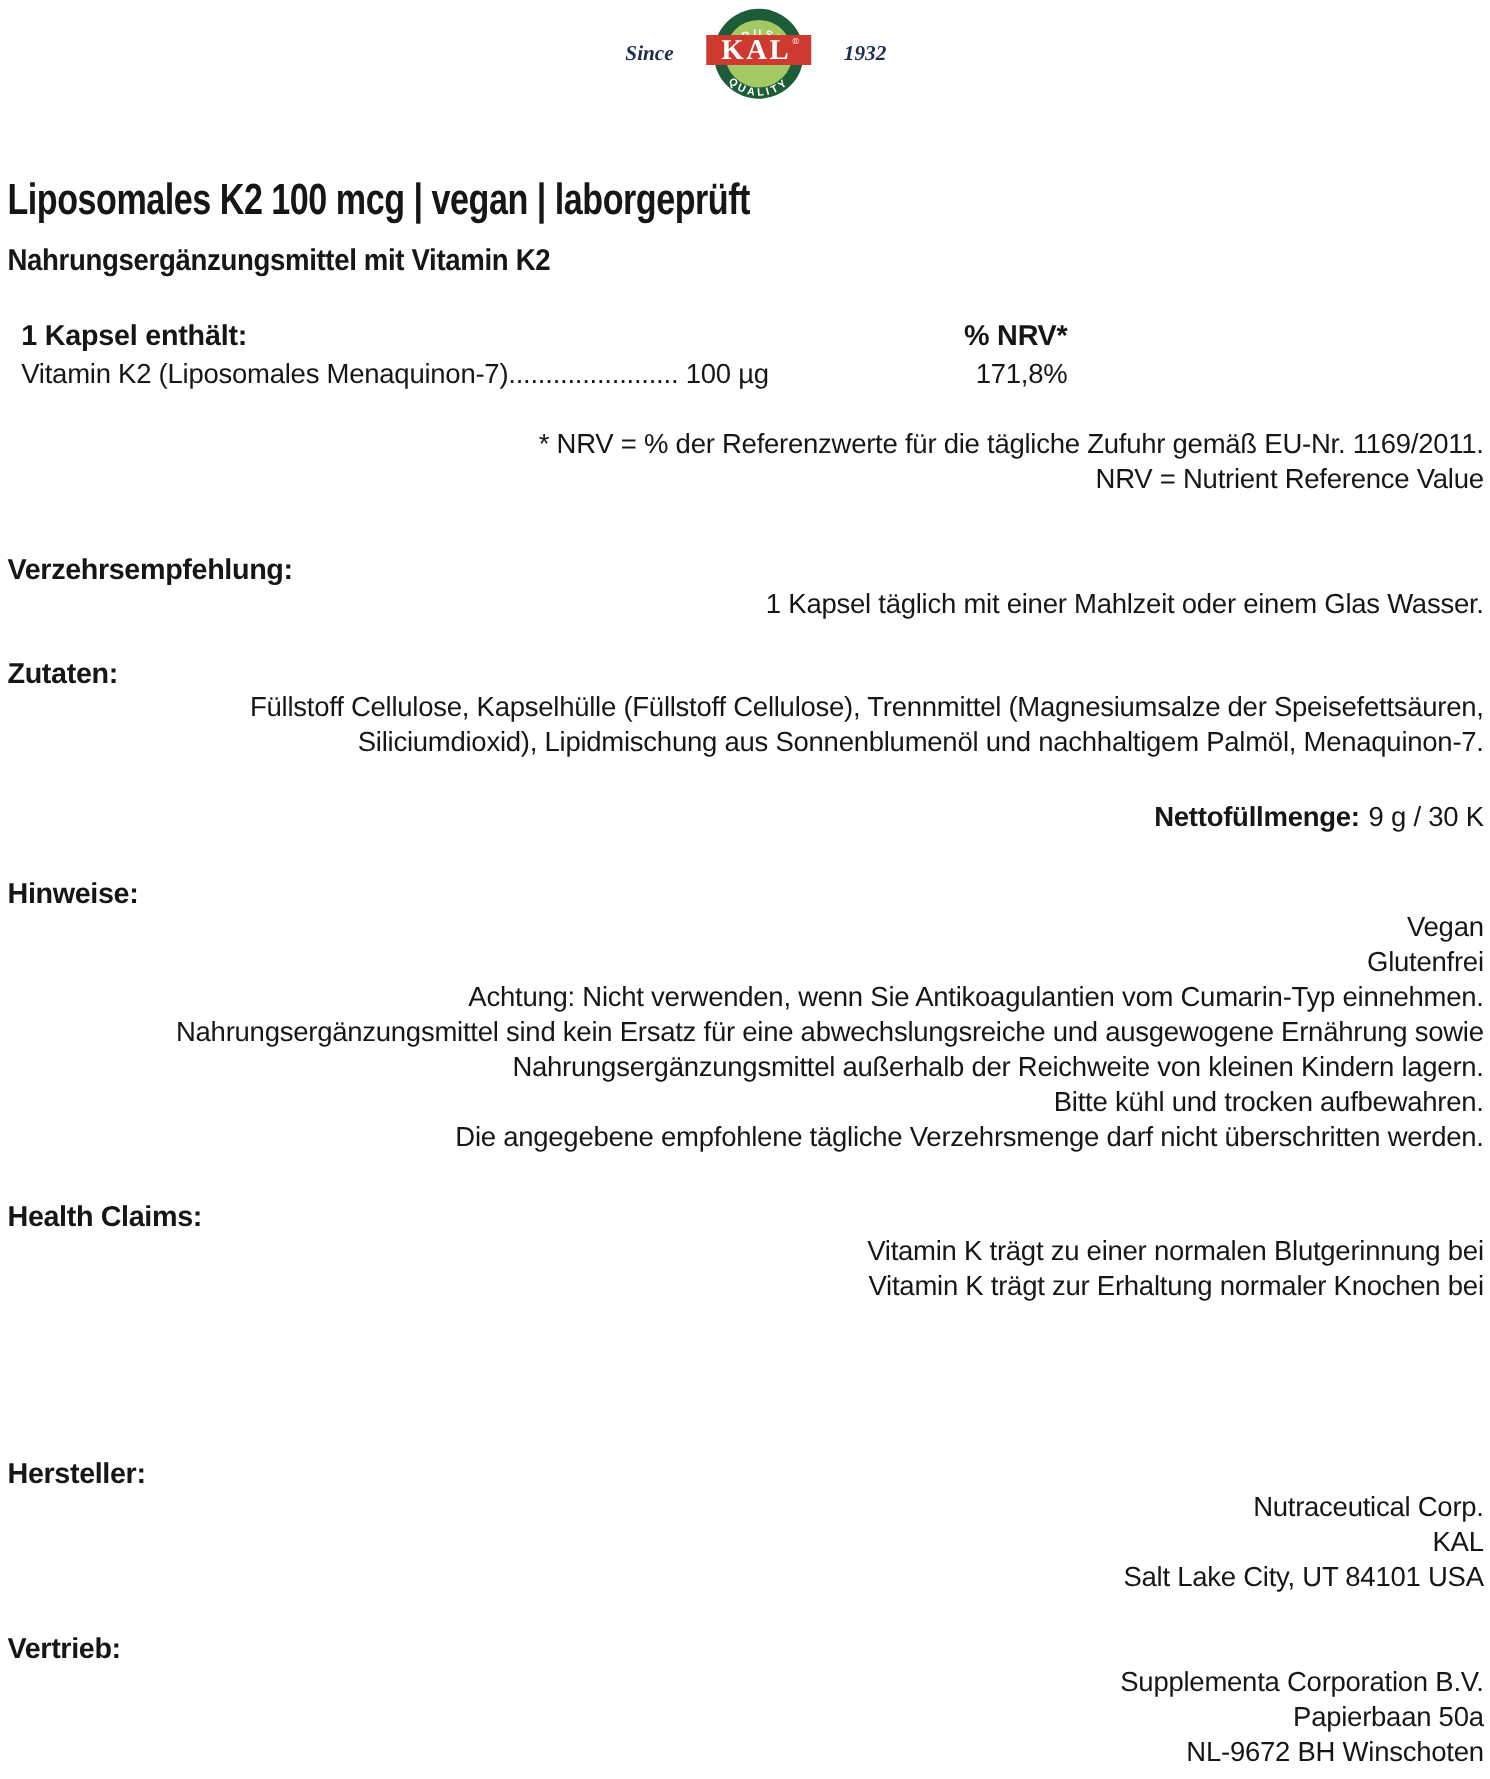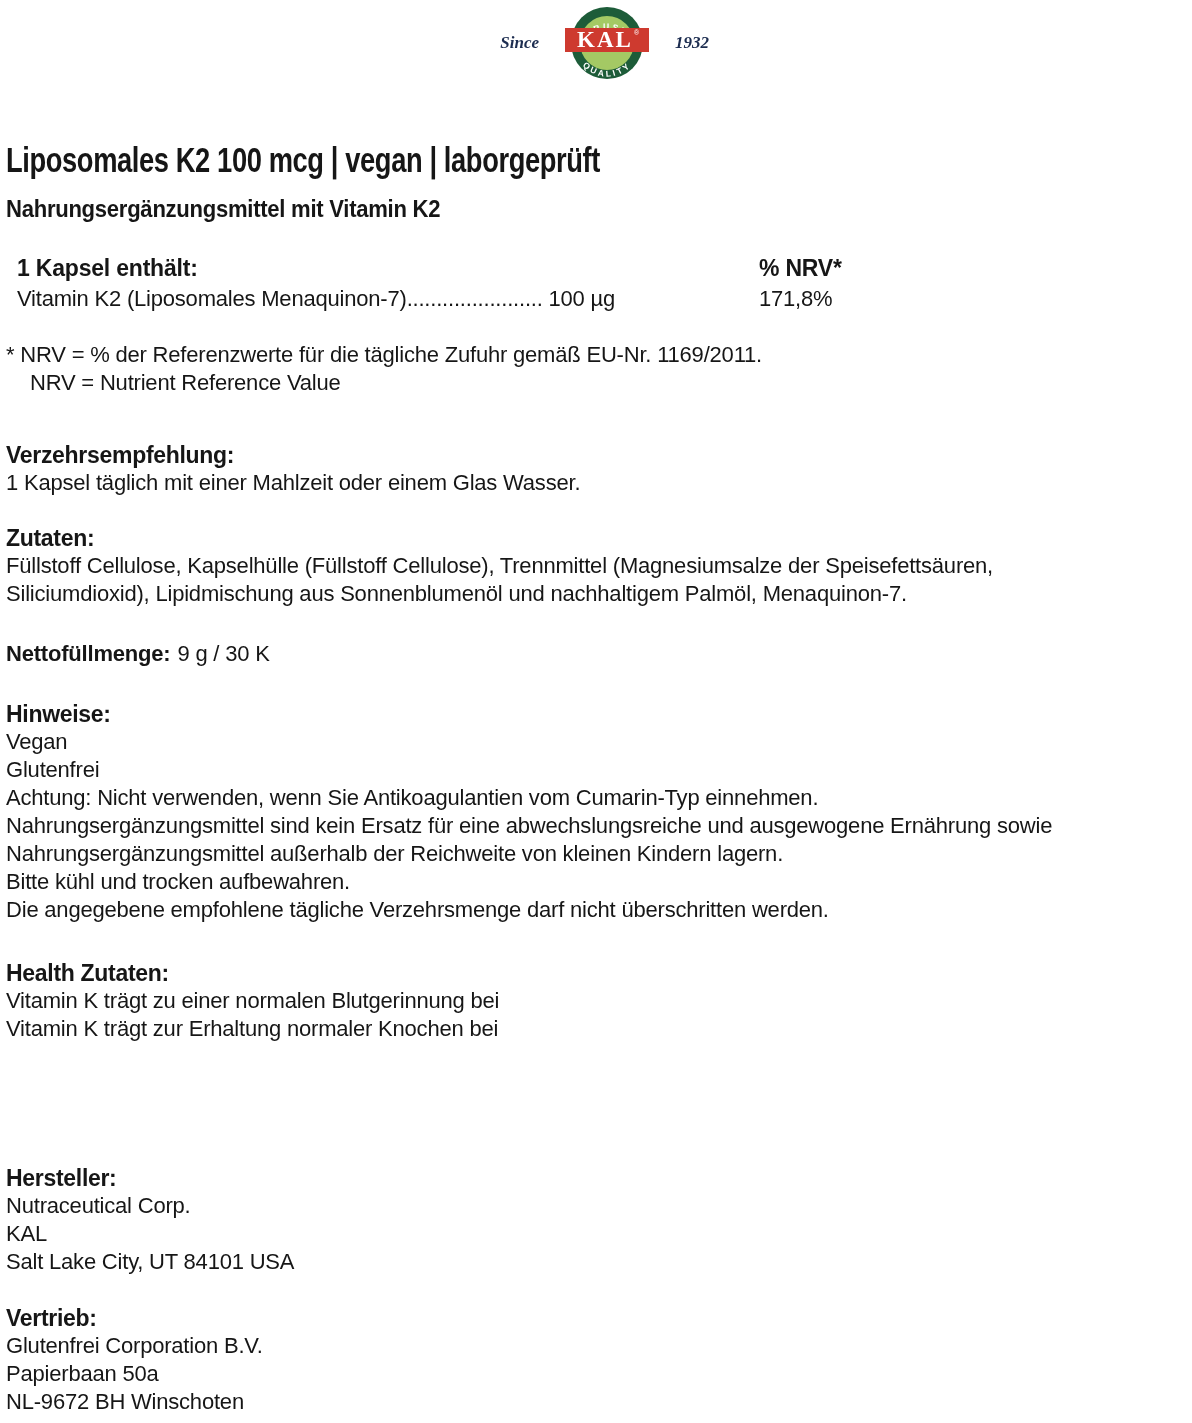--- a/index.html
+++ b/index.html
@@ -25,24 +25,24 @@
   }
   .subtitle{
     margin-top:17px;font-size:24px;line-height:27px;font-weight:700;
     letter-spacing:-0.3px;transform:scaleX(0.92);transform-origin:0 50%;white-space:nowrap;
   }
 
   
   .nutri{margin-top:31px;margin-left:11px;}
   .nrow{position:relative;line-height:30px;font-size:22px;letter-spacing:-0.2px;white-space:nowrap;}
   .nrow .hdr{font-size:23px;}
-  .nrv{position:absolute;left:742px;top:0;width:95px;}
+  .nrv{position:absolute;left:742px;top:0;width:95px;text-align:right;}
 
   
-  .line{font-size:22px;line-height:28px;letter-spacing:-0.2px;white-space:nowrap;}
+  .line{font-size:22px;line-height:28px;letter-spacing:-0.2px;white-space:nowrap;text-align:right;}
   h2{margin:0;font-size:23px;line-height:28px;font-weight:700;letter-spacing:-0.3px;white-space:nowrap;}
   .b{font-weight:700;}
   .note{margin-top:27px;}
   .indent{padding-left:24px;}
   .val{margin-left:7px;}
 </style>
 </head>
 <body>
 
 <div class="page">
@@ -109,32 +109,32 @@
     <div class="line">Vegan</div>
     <div class="line">Glutenfrei</div>
     <div class="line">Achtung: Nicht verwenden, wenn Sie Antikoagulantien vom Cumarin-Typ einnehmen.</div>
     <div class="line">Nahrungsergänzungsmittel sind kein Ersatz für eine abwechslungsreiche und ausgewogene Ernährung sowie</div>
     <div class="line">Nahrungsergänzungsmittel außerhalb der Reichweite von kleinen Kindern lagern.</div>
     <div class="line">Bitte kühl und trocken aufbewahren.</div>
     <div class="line">Die angegebene empfohlene tägliche Verzehrsmenge darf nicht überschritten werden.</div>
   </section>
 
   <section style="margin-top:35px">
-    <h2>Health Zutaten:</h2>
+    <h2>Health Claims:</h2>
     <div class="line">Vitamin K trägt zu einer normalen Blutgerinnung bei</div>
     <div class="line">Vitamin K trägt zur Erhaltung normaler Knochen bei</div>
   </section>
 
   <section style="margin-top:121px">
     <h2>Hersteller:</h2>
     <div class="line">Nutraceutical Corp.</div>
     <div class="line">KAL</div>
     <div class="line">Salt Lake City, UT 84101 USA</div>
   </section>
 
   <section style="margin-top:28px">
     <h2>Vertrieb:</h2>
-    <div class="line">Glutenfrei Corporation B.V.</div>
+    <div class="line">Supplementa Corporation B.V.</div>
     <div class="line">Papierbaan 50a</div>
     <div class="line">NL-9672 BH Winschoten</div>
   </section>
 
 </div>
 
 </body></html>

